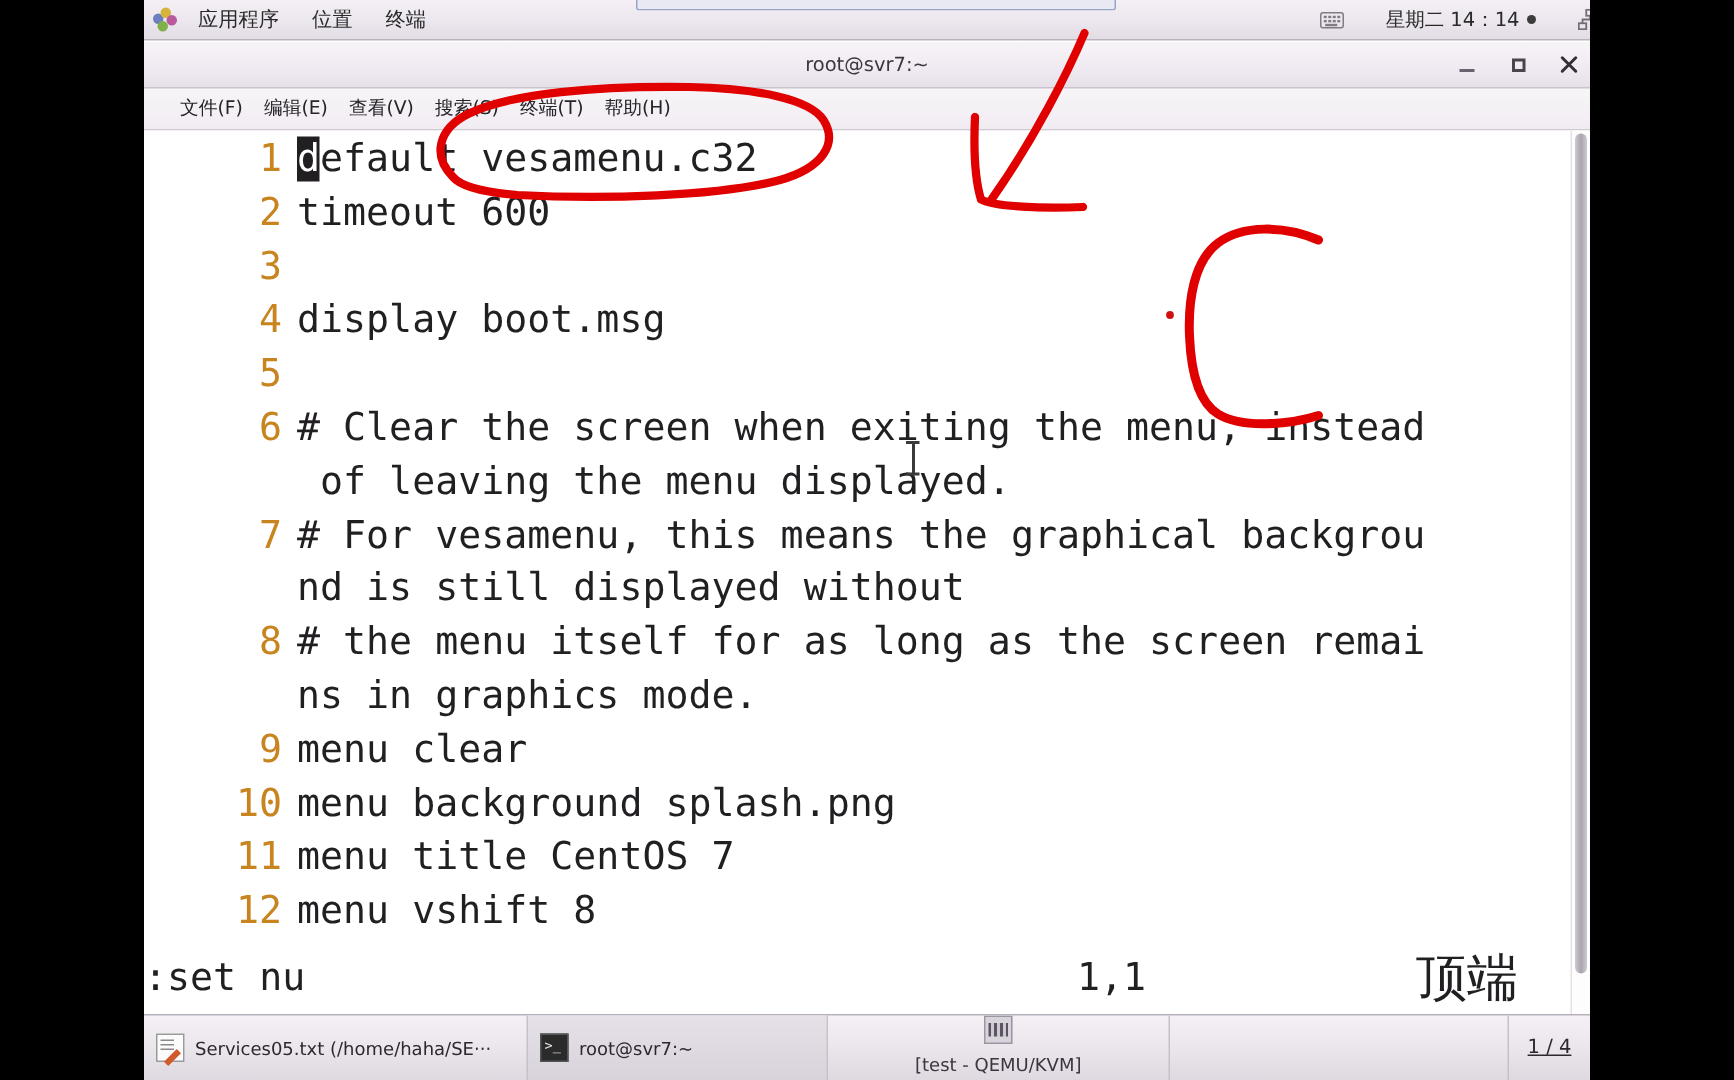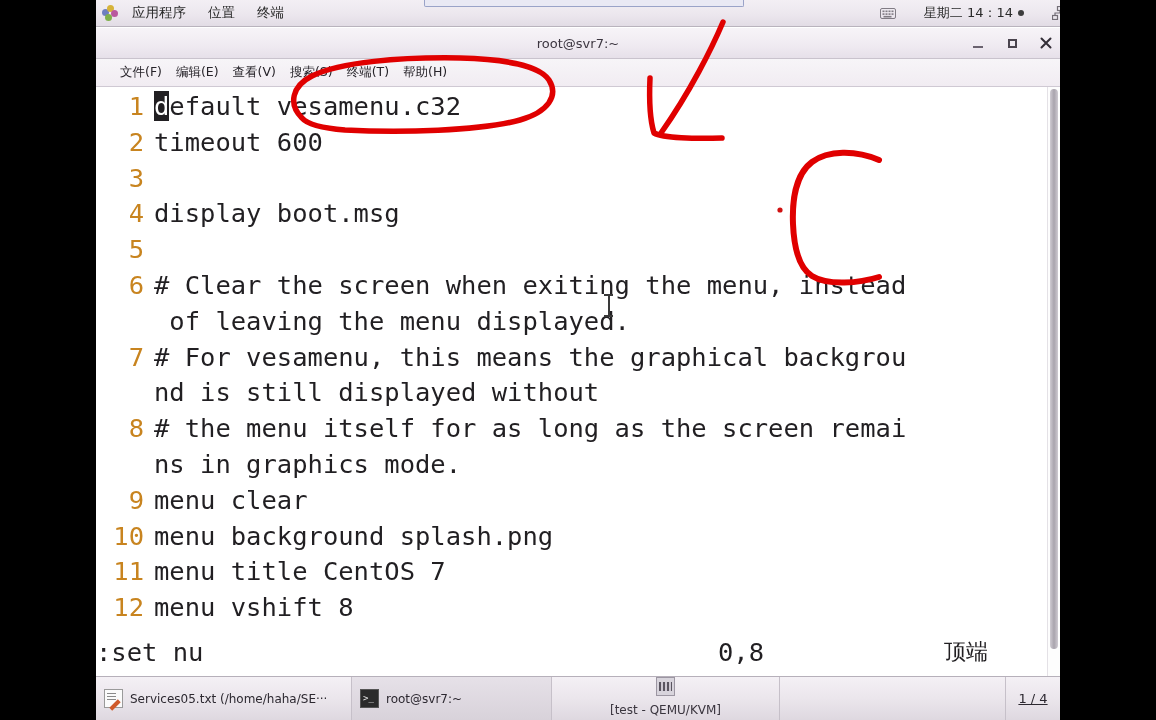--- a/index.html
+++ b/index.html
@@ -173,20 +173,21 @@
     font-family: "DejaVu Sans Mono", monospace;
     font-size: 25.5px;
     line-height: 35.8px;
     color: #211f22;
     letter-spacing: 0px;
     white-space: pre;
   }
   .ln {
     display: block;
     white-space: pre;
+    margin-left: 44px;
   }
   .num {
     color: #c8841f;
     display: inline-block;
     width: 58px;
     text-align: right;
     padding-right: 10px;
     box-sizing: border-box;
   }
   .cursor-blk {
@@ -201,21 +202,21 @@
     width: 950px;
     font-family: "DejaVu Sans Mono", monospace;
     font-size: 25.5px;
     color: #211f22;
     display: flex;
     align-items: center;
     white-space: pre;
   }
   #vs-cmd { padding-left: 0px; }
   #vs-pos { position: absolute; left: 622px; }
-  #vs-loc { position: absolute; left: 848px; font-family: "DejaVu Sans", sans-serif; font-size: 22px;}
+  #vs-loc { position: absolute; left: 848px; font-family: "DejaVu Sans", sans-serif; font-size: 34px;}
 
   
   #term-scroll {
     position: absolute;
     right: 0px; top: 0;
     width: 13px; height: 602px;
     background: #fdfdfd;
     border-left: 1px solid #e4e1e6;
     box-sizing: border-box;
   }
@@ -401,21 +402,21 @@
         <span class="menu-item">搜索(S)</span>
         <span class="menu-item">终端(T)</span>
         <span class="menu-item">帮助(H)</span>
       </div>
 
       <div id="term-body">
         <div id="term-text"><span class="ln"><span class="num">1</span><span class="cursor-blk">d</span><span>efault vesamenu.c32</span></span><span class="ln"><span class="num">2</span><span>timeout 600</span></span><span class="ln"><span class="num">3</span><span></span></span><span class="ln"><span class="num">4</span><span>display boot.msg</span></span><span class="ln"><span class="num">5</span><span></span></span><span class="ln"><span class="num">6</span><span># Clear the screen when exiting the menu, instead</span></span><span class="ln"><span class="num"></span><span> of leaving the menu displayed.</span></span><span class="ln"><span class="num">7</span><span># For vesamenu, this means the graphical backgrou</span></span><span class="ln"><span class="num"></span><span>nd is still displayed without</span></span><span class="ln"><span class="num">8</span><span># the menu itself for as long as the screen remai</span></span><span class="ln"><span class="num"></span><span>ns in graphics mode.</span></span><span class="ln"><span class="num">9</span><span>menu clear</span></span><span class="ln"><span class="num">10</span><span>menu background splash.png</span></span><span class="ln"><span class="num">11</span><span>menu title CentOS 7</span></span><span class="ln"><span class="num">12</span><span>menu vshift 8</span></span></div>
 
         <div id="vim-status">
           <span id="vs-cmd">:set nu</span>
-          <span id="vs-pos">0,8</span>
+          <span id="vs-pos">1,1</span>
           <span id="vs-loc">顶端</span>
         </div>
 
         <div id="term-scroll">
           <div id="term-scroll-thumb"></div>
         </div>
 
         <div id="ibeam">
           <span class="cap t"></span>
             <span class="stem"></span>

